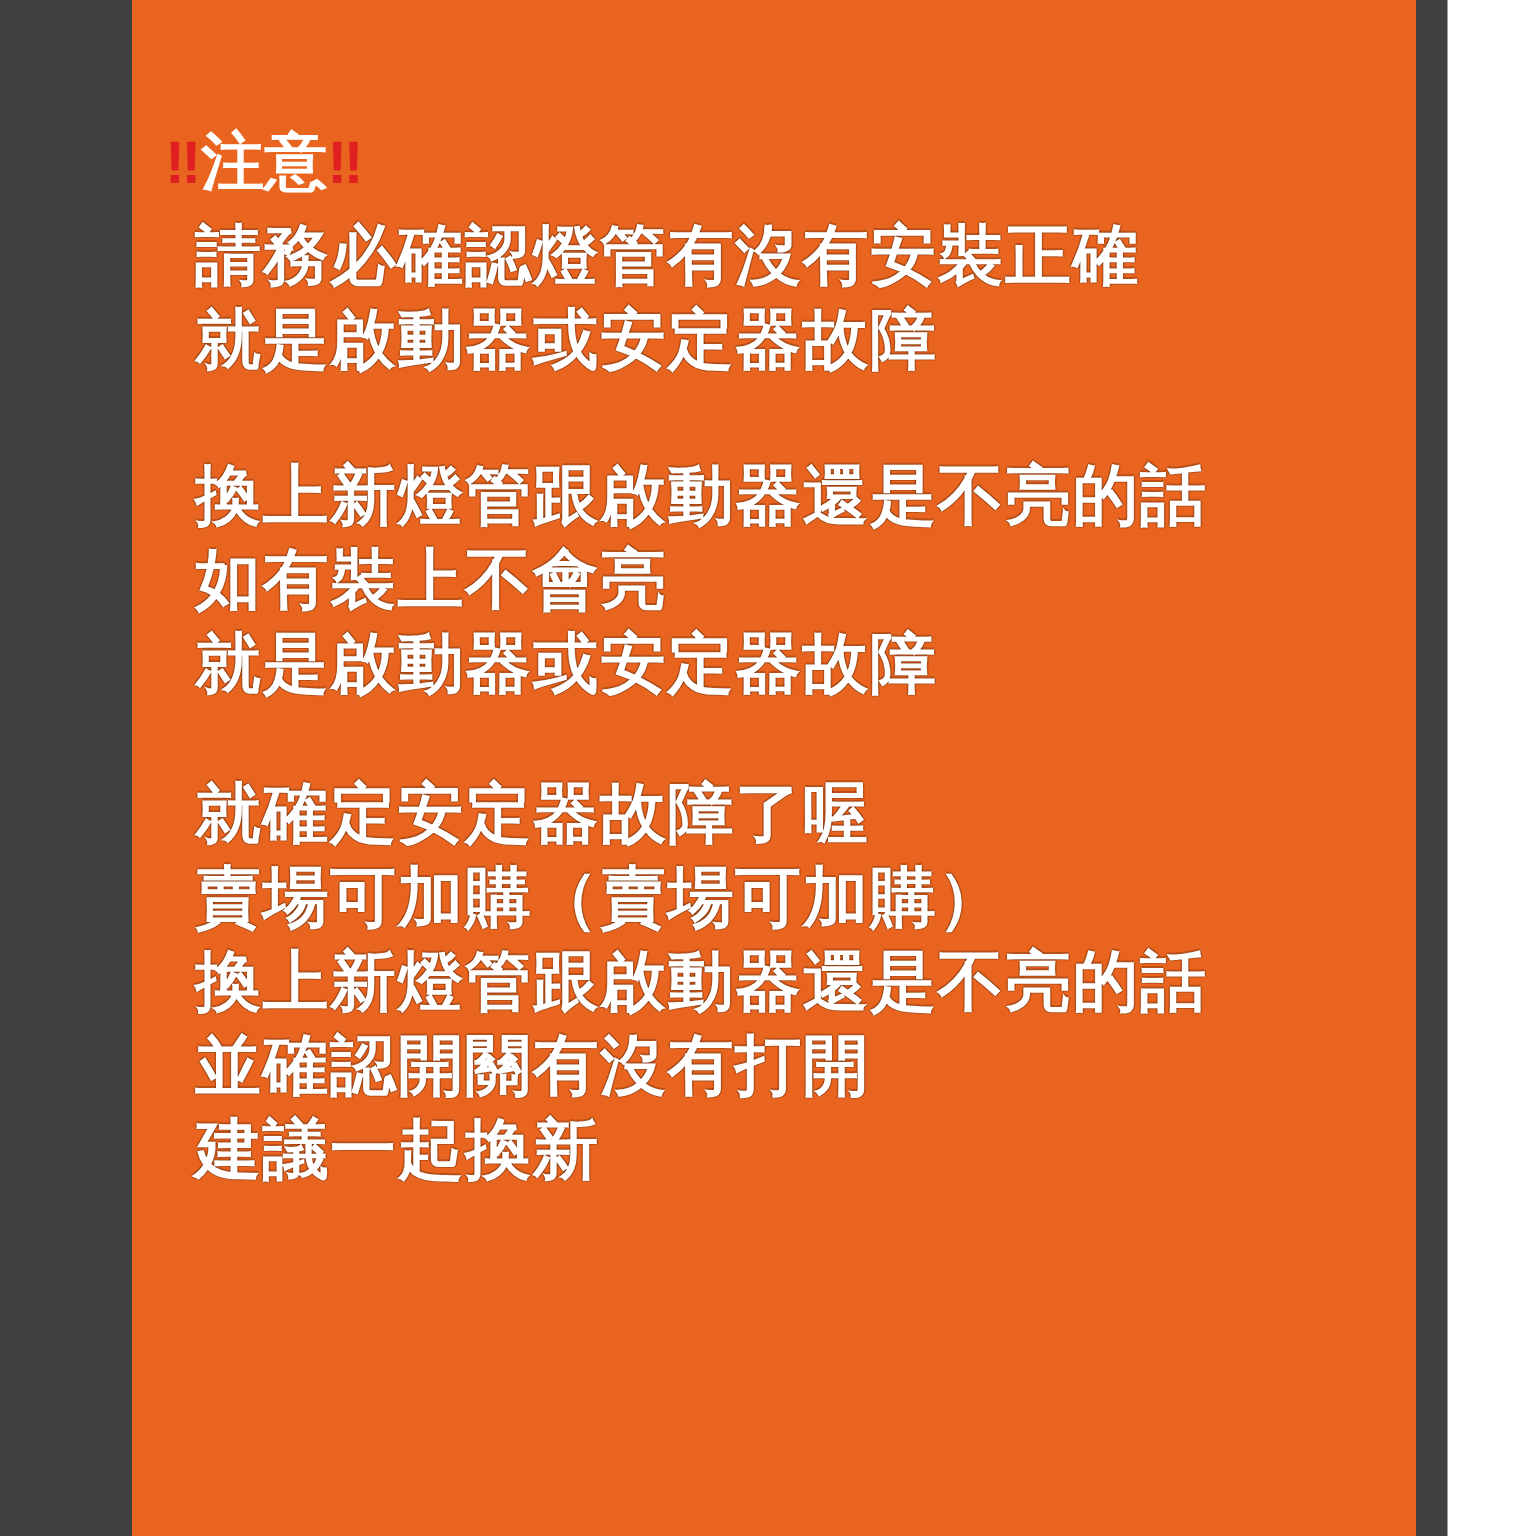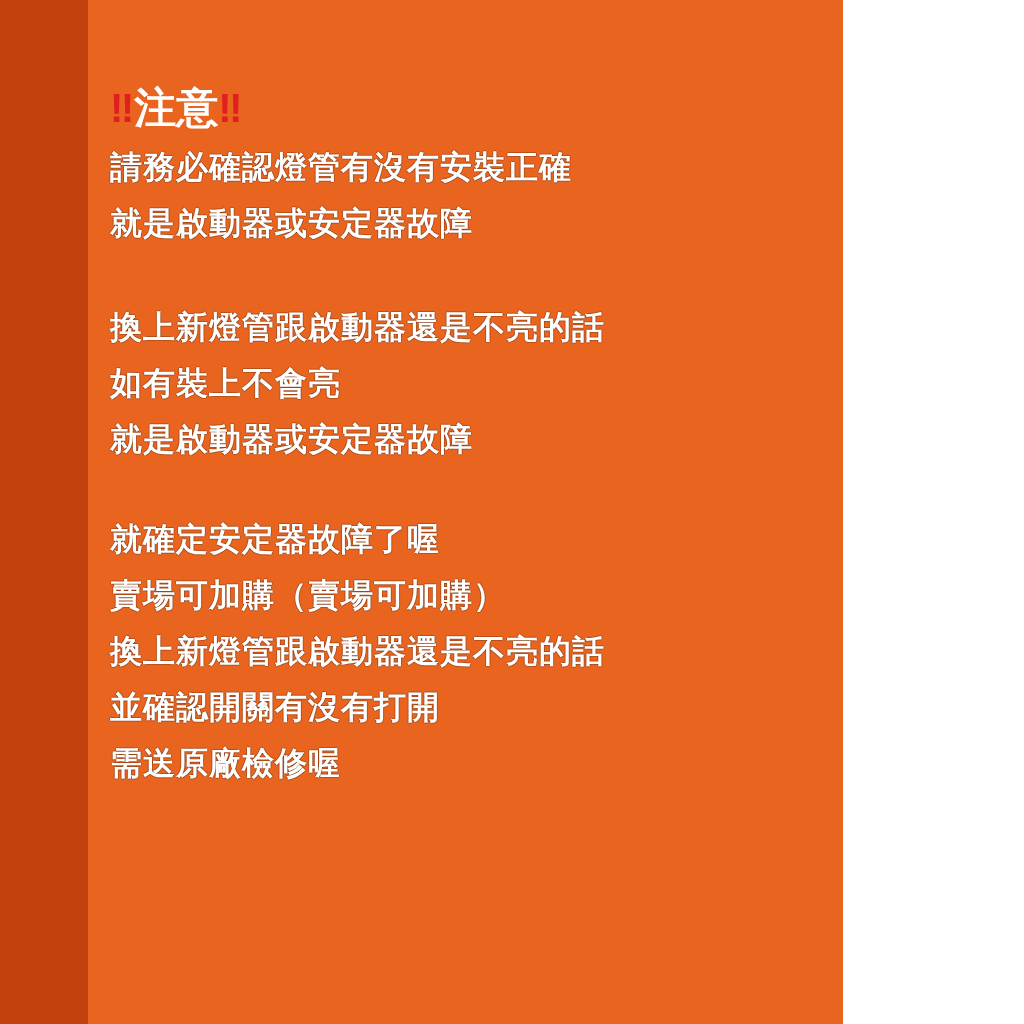--- a/index.html
+++ b/index.html
@@ -6,23 +6,23 @@
     margin: 0;
     padding: 0;
     width: 1024px;
     height: 1024px;
     background: #ffffff;
     font-family: "Liberation Sans", sans-serif;
   }
 
   #page {
     position: relative;
-    width: 843px;
+    width: 965px;
     height: 1024px;
-    background: #c2410c;
+    background: #404040;
     overflow: hidden;
   }
 
   
   #poster {
     position: absolute;
     left: 88px;
     top: 0px;
     width: 856px;
     height: 1024px;
@@ -30,31 +30,32 @@
     box-sizing: border-box;
     padding: 78px 40px 0 22px;
   }
 
   .block {
     margin: 0;
   }
 
   .line {
     color: #ffffff;
-    font-family: Liberation Mono, monospace;
+    font-family: Liberation Sans, sans-serif;
     font-weight: bold;
-    font-size: 32px;
+    font-size: 44px;
     line-height: 56px;
     letter-spacing: 1px;
     white-space: pre;
     text-shadow:
        1px 0 0 rgba(0,0,0,0.20),
       -1px 0 0 rgba(0,0,0,0.20),
        0 1px 0 rgba(0,0,0,0.20),
        0 -1px 0 rgba(0,0,0,0.20);
+    margin-left: 20px;
   }
 
   .heading {
     font-size: 42px;
     line-height: 60px;
     margin-bottom: 4px;
   }
 
   .warn-mark {
     color: #e02020;
@@ -101,17 +102,17 @@
       <div class="line">就是啟動器或安定器故障</div>
     </div>
 
     <div class="spacer-small"></div>
 
     <div class="block">
       <div class="line">就確定安定器故障了喔</div>
       <div class="line">賣場可加購（賣場可加購）</div>
       <div class="line">換上新燈管跟啟動器還是不亮的話</div>
       <div class="line">並確認開關有沒有打開</div>
-      <div class="line">需送原廠檢修喔</div>
+      <div class="line">建議一起換新</div>
     </div>
 
   </div>
 </div>
 
 </body></html>

